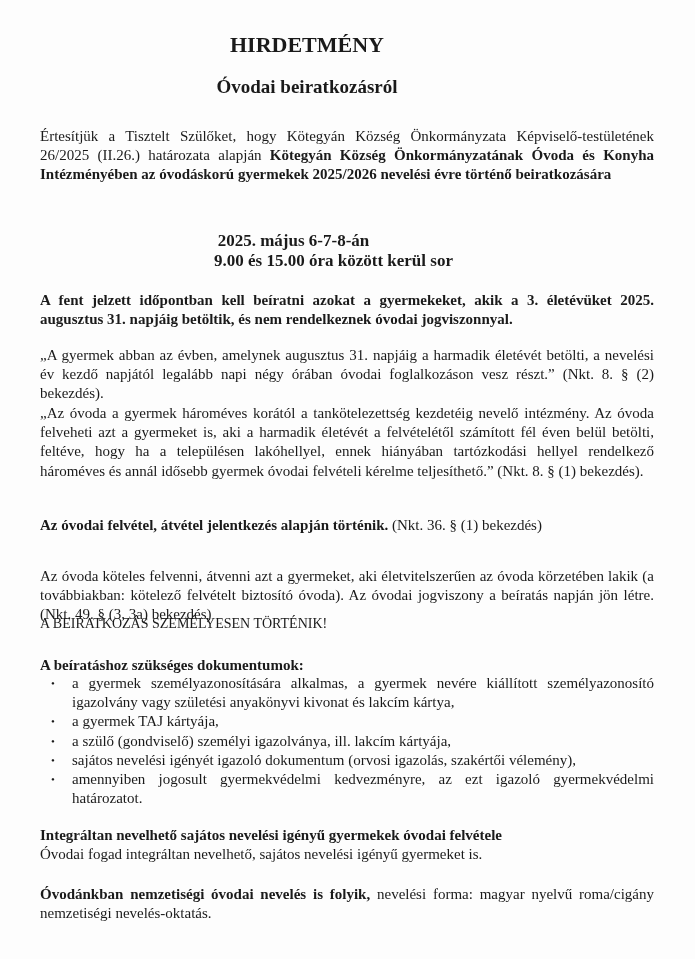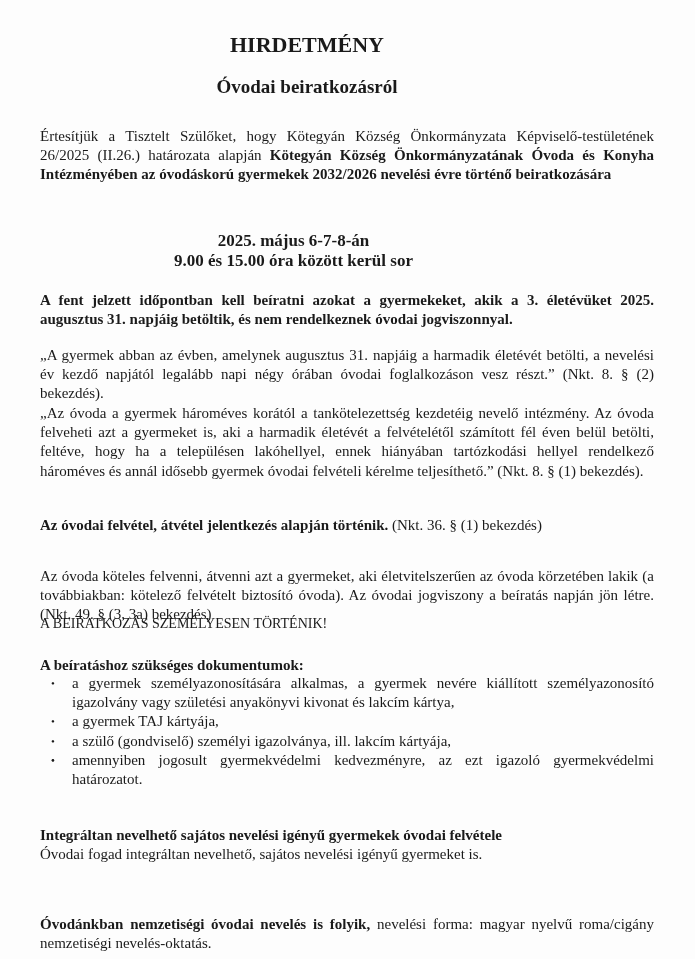--- a/index.html
+++ b/index.html
@@ -19,40 +19,40 @@
   ul.docs li { position:relative; padding-left:32px; font-size:15px; line-height:19.2px; text-align:justify; }
   ul.docs li .bullet { position:absolute; left:11px; top:0; font-size:11px; }
   .h-caps { font-size:14px; font-weight:normal; }
 </style>
 </head>
 <body>
 
 <div class="title t1">HIRDETMÉNY</div>
 <div class="title t2">Óvodai beiratkozásról</div>
 
-<p class="abs p" style="top:127px;"><span>Értesítjük a Tisztelt Szülőket, hogy Kötegyán Község Önkormányzata Képviselő-testületének 26/2025 (II.26.) határozata alapján </span><b>Kötegyán Község Önkormányzatának Óvoda és Konyha Intézményében az óvodáskorú gyermekek 2032/2026 nevelési évre történő beiratkozására</b></p>
+<p class="abs p" style="top:127px;"><span>Értesítjük a Tisztelt Szülőket, hogy Kötegyán Község Önkormányzata Képviselő-testületének 26/2025 (II.26.) határozata alapján </span><b>Kötegyán Község Önkormányzatának Óvoda és Konyha Intézményében az óvodáskorú gyermekek 2025/2026 nevelési évre történő beiratkozására</b></p>
 
 <div class="center" style="top:231px;">2025. május 6-7-8-án</div>
-<div class="center" style="top:251px;">9.00 és 15.00 óra között kerül sor</div>
+<div class="center" style="top:251px;margin-left:40px;">9.00 és 15.00 óra között kerül sor</div>
 
 <p class="abs p bold" style="top:291px;">A fent jelzett időpontban kell beíratni azokat a gyermekeket, akik a 3. életévüket 2025. augusztus 31. napjáig betöltik, és nem rendelkeznek óvodai jogviszonnyal.</p>
 
 <p class="abs p" style="top:346px;">„A gyermek abban az évben, amelynek augusztus 31. napjáig a harmadik életévét betölti, a nevelési év kezdő napjától legalább napi négy órában óvodai foglalkozáson vesz részt.” (Nkt. 8. § (2) bekezdés).</p>
 <p class="abs p" style="top:404px;">„Az óvoda a gyermek hároméves korától a tankötelezettség kezdetéig nevelő intézmény. Az óvoda felveheti azt a gyermeket is, aki a harmadik életévét a felvételétől számított fél éven belül betölti, feltéve, hogy ha a településen lakóhellyel, ennek hiányában tartózkodási hellyel rendelkező hároméves és annál idősebb gyermek óvodai felvételi kérelme teljesíthető.” (Nkt. 8. § (1) bekezdés).</p>
 
 <p class="abs p" style="top:516px;"><b>Az óvodai felvétel, átvétel jelentkezés alapján történik.</b><span> (Nkt. 36. § (1) bekezdés)</span></p>
 <p class="abs p" style="top:535px;margin-top:32px;">Az óvoda köteles felvenni, átvenni azt a gyermeket, aki életvitelszerűen az óvoda körzetében lakik (a továbbiakban: kötelező felvételt biztosító óvoda). Az óvodai jogviszony a beíratás napján jön létre. (Nkt. 49. § (3, 3a) bekezdés)</p>
 
 <div class="abs h-caps" style="top:616px;">A BEIRATKOZÁS SZEMÉLYESEN TÖRTÉNIK!</div>
 
 <div class="abs p bold" style="top:656px;">A beíratáshoz szükséges dokumentumok:</div>
 <ul class="abs docs" style="top:674px;">
   <li><span class="bullet">•</span><span>a gyermek személyazonosítására alkalmas, a gyermek nevére kiállított személyazonosító igazolvány vagy születési anyakönyvi kivonat és lakcím kártya,</span></li>
   <li><span class="bullet">•</span><span>a gyermek TAJ kártyája,</span></li>
   <li><span class="bullet">•</span><span>a szülő (gondviselő) személyi igazolványa, ill. lakcím kártyája,</span></li>
-  <li><span class="bullet">•</span></li>
+  <li><span class="bullet">•</span><span>sajátos nevelési igényét igazoló dokumentum (orvosi igazolás, szakértői vélemény),</span></li>
   <li><span class="bullet">•</span><span>amennyiben jogosult gyermekvédelmi kedvezményre, az ezt igazoló gyermekvédelmi határozatot.</span></li>
 </ul>
 
 <div class="abs p bold" style="top:826px;">Integráltan nevelhető sajátos nevelési igényű gyermekek óvodai felvétele</div>
 <div class="abs p" style="top:845px;">Óvodai fogad integráltan nevelhető, sajátos nevelési igényű gyermeket is.</div>
 
-<p class="abs p" style="top:885px;margin-top:30px;"><b>Óvodánkban nemzetiségi óvodai nevelés is folyik,</b><span> nevelési forma: magyar nyelvű roma/cigány nemzetiségi nevelés-oktatás.</span></p>
+<p class="abs p" style="top:885px;"><b>Óvodánkban nemzetiségi óvodai nevelés is folyik,</b><span> nevelési forma: magyar nyelvű roma/cigány nemzetiségi nevelés-oktatás.</span></p>
 
 </body></html>

